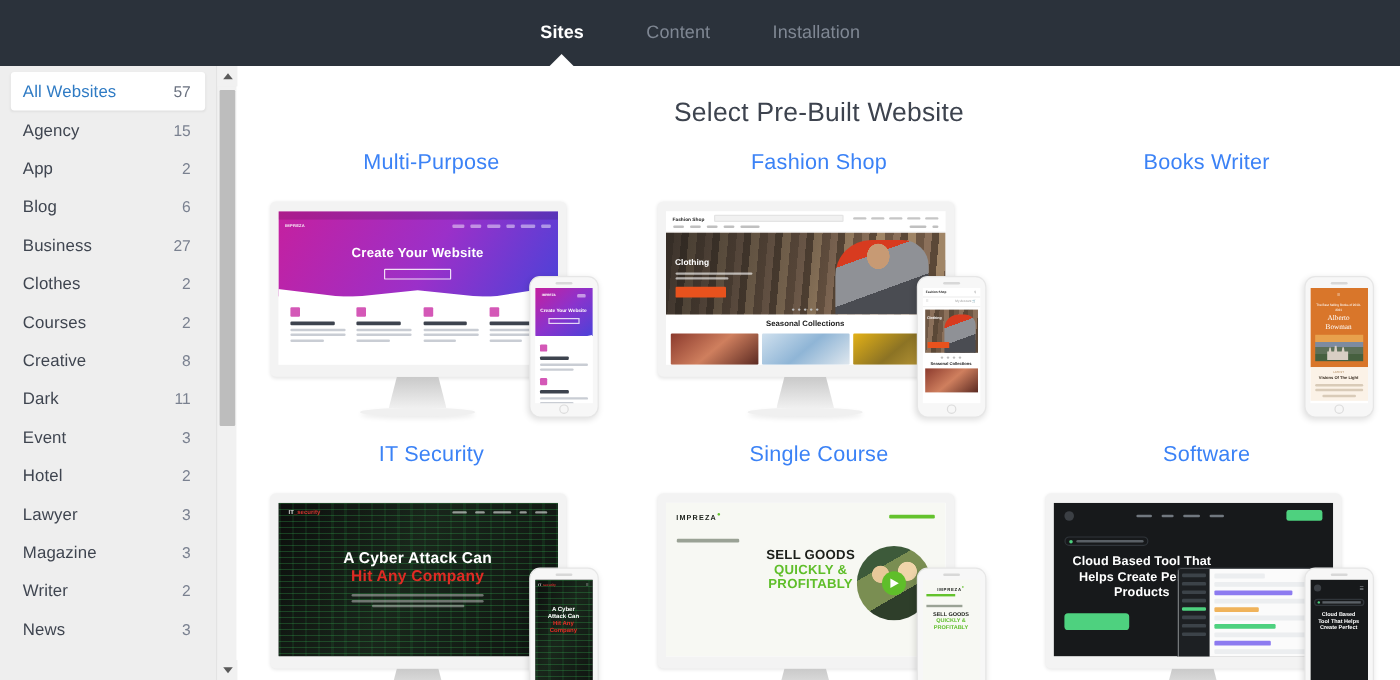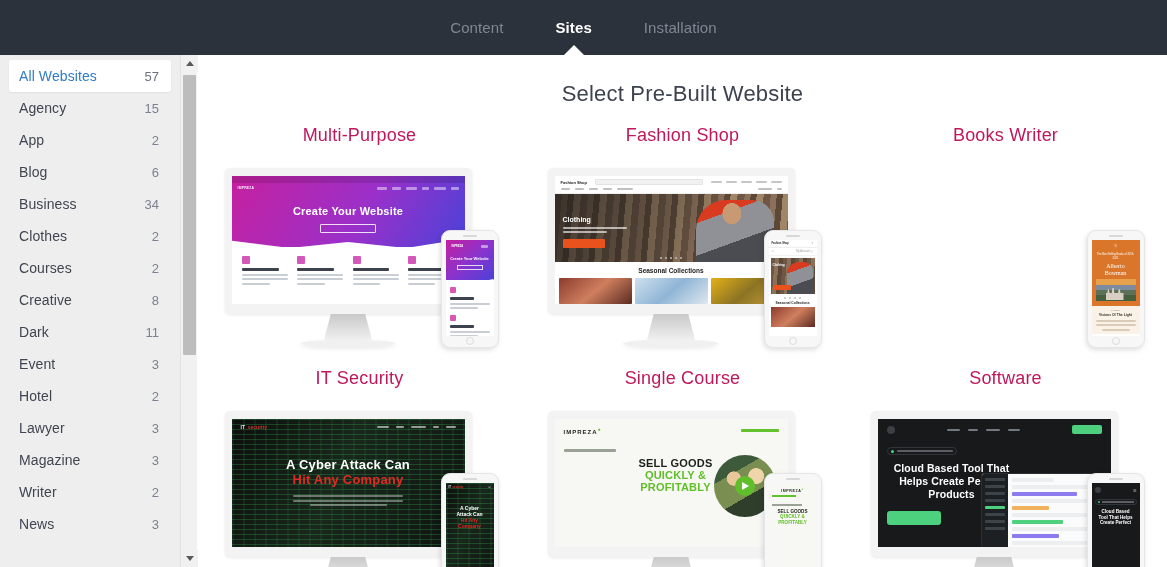--- a/index.html
+++ b/index.html
@@ -112,21 +112,21 @@
   .grid {
     margin-top: 18px;
     display: grid;
     grid-template-columns: repeat(3, 1fr);
     column-gap: 0px;
     row-gap: 10px;
   }
   .card { text-align: center; cursor: pointer; }
   .card-title {
     font-size: 18px;
-    color: #be185d;
+    color: #3b82f6;
     margin-bottom: 22px;
     letter-spacing: .2px;
   }
   .mockup {
     position: relative;
     width: 278px; height: 190px;
     margin: 0 auto;
   }
 
   
@@ -336,26 +336,26 @@
   .sw-dash-main .r.o { background:#f0b35b; width: 40%; }
 
   
   .ph-hdr { display:flex; justify-content:space-between; align-items:center; padding: 2px 3px; font-size:2.6px; }
 </style>
 </head>
 <body>
 
 <div class="header">
   <div class="tabs">
-    <div class="tab">
-      <span>Content</span>
-    </div>
     <div class="tab active">
       <span>Sites</span>
       <span class="caret"></span>
+    </div>
+    <div class="tab">
+      <span>Content</span>
     </div>
     <div class="tab">
       <span>Installation</span>
     </div>
   </div>
 </div>
 
 <div class="sidebar">
   <div class="sidebar-list" id="sidebar-list">
       <div class="side-item selected">
@@ -369,21 +369,21 @@
       <div class="side-item">
         <span class="label">App</span>
         <span class="count">2</span>
       </div>
       <div class="side-item">
         <span class="label">Blog</span>
         <span class="count">6</span>
       </div>
       <div class="side-item">
         <span class="label">Business</span>
-        <span class="count">34</span>
+        <span class="count">27</span>
       </div>
       <div class="side-item">
         <span class="label">Clothes</span>
         <span class="count">2</span>
       </div>
       <div class="side-item">
         <span class="label">Courses</span>
         <span class="count">2</span>
       </div>
       <div class="side-item">

